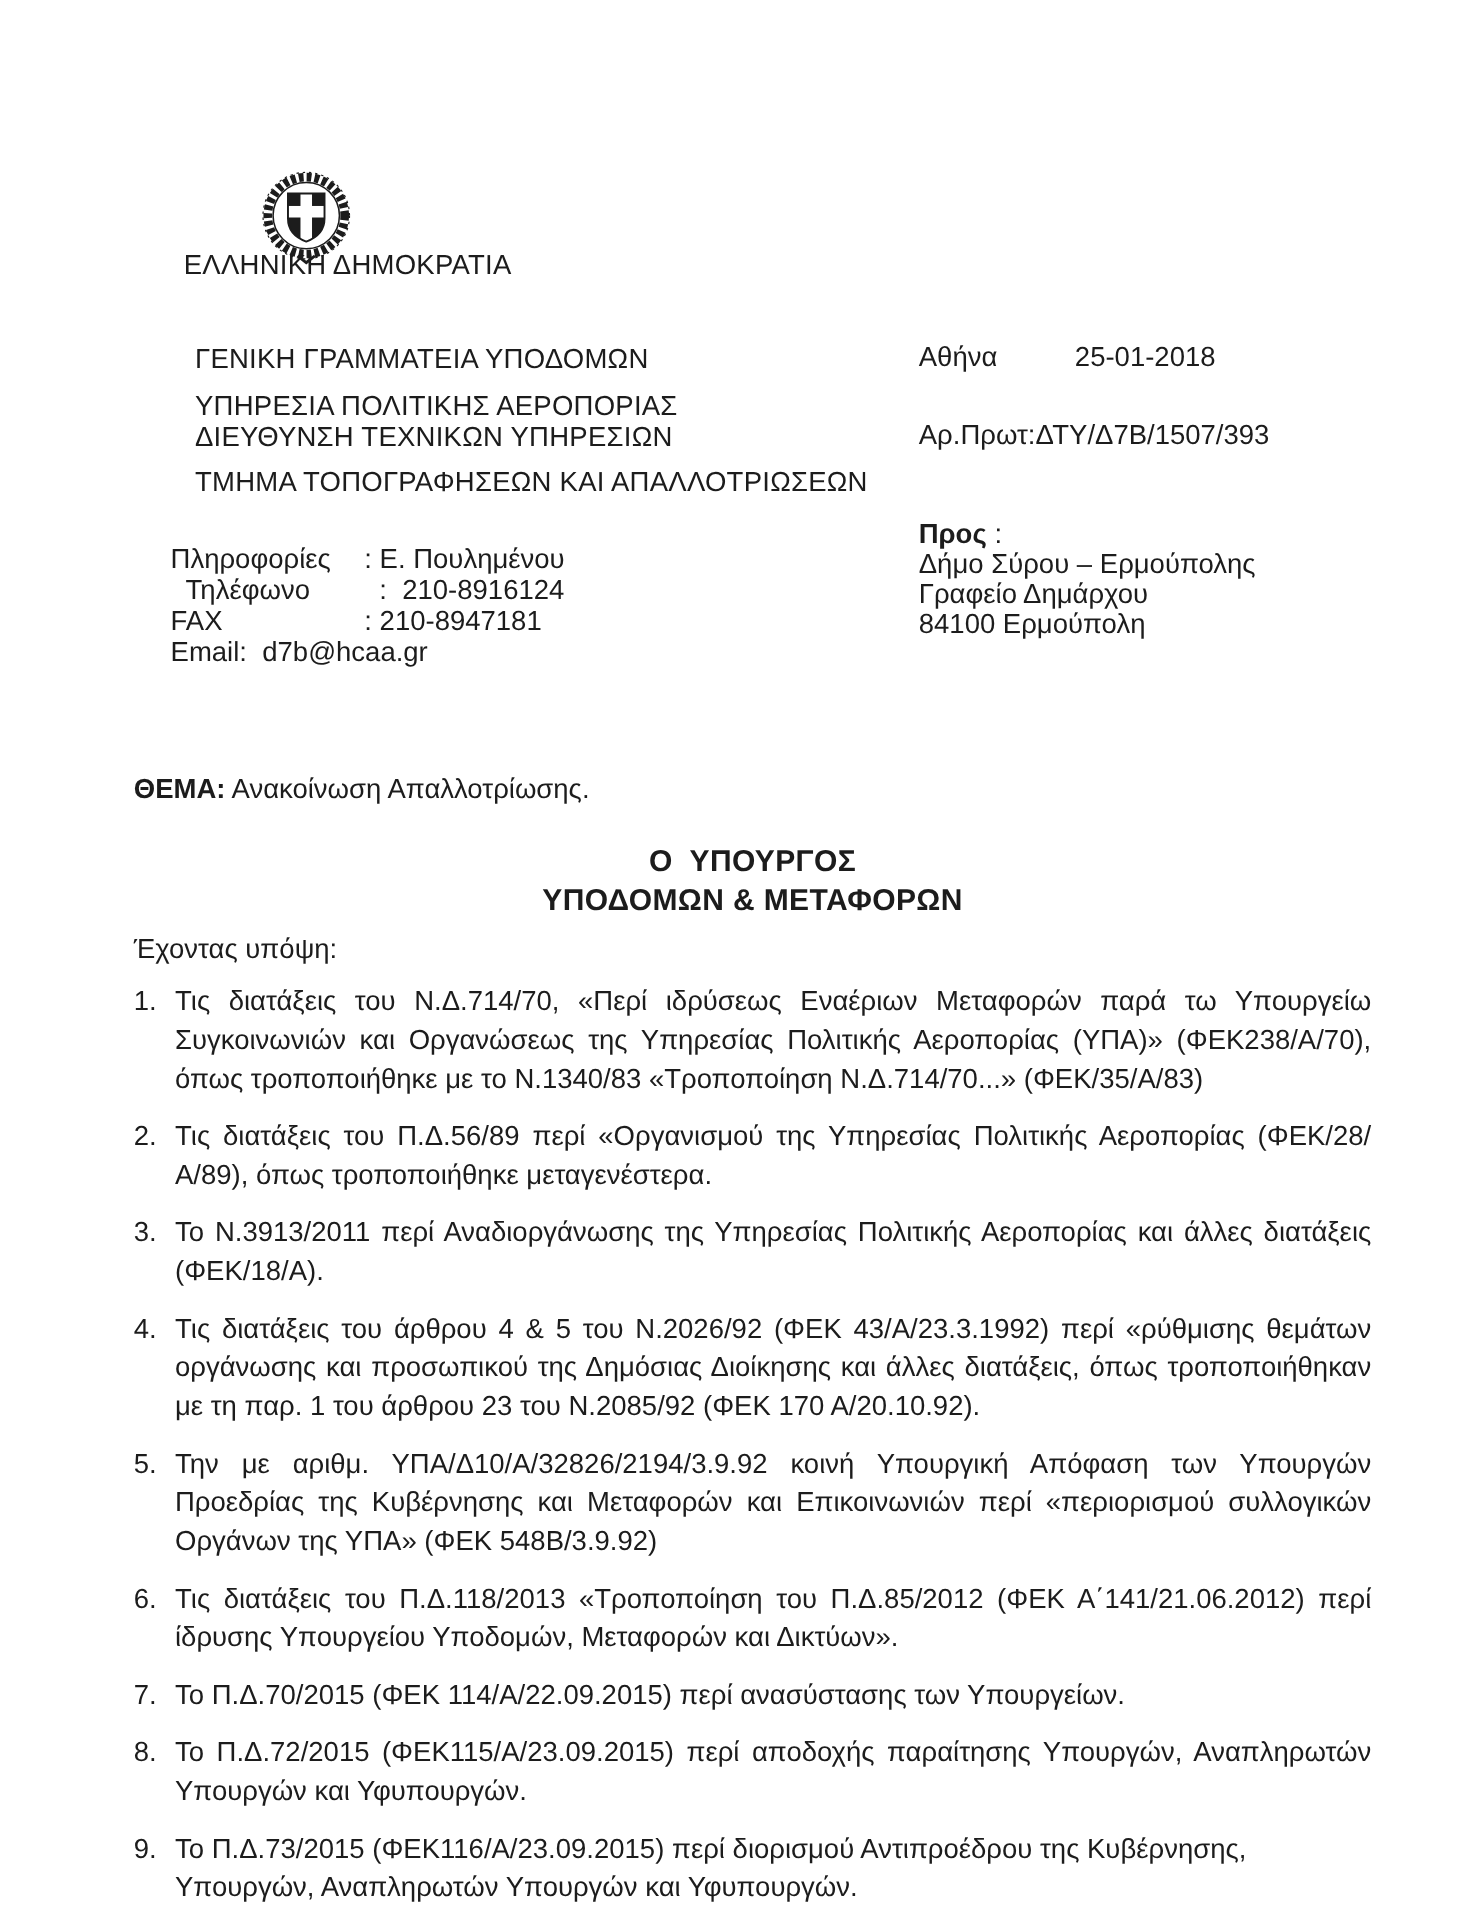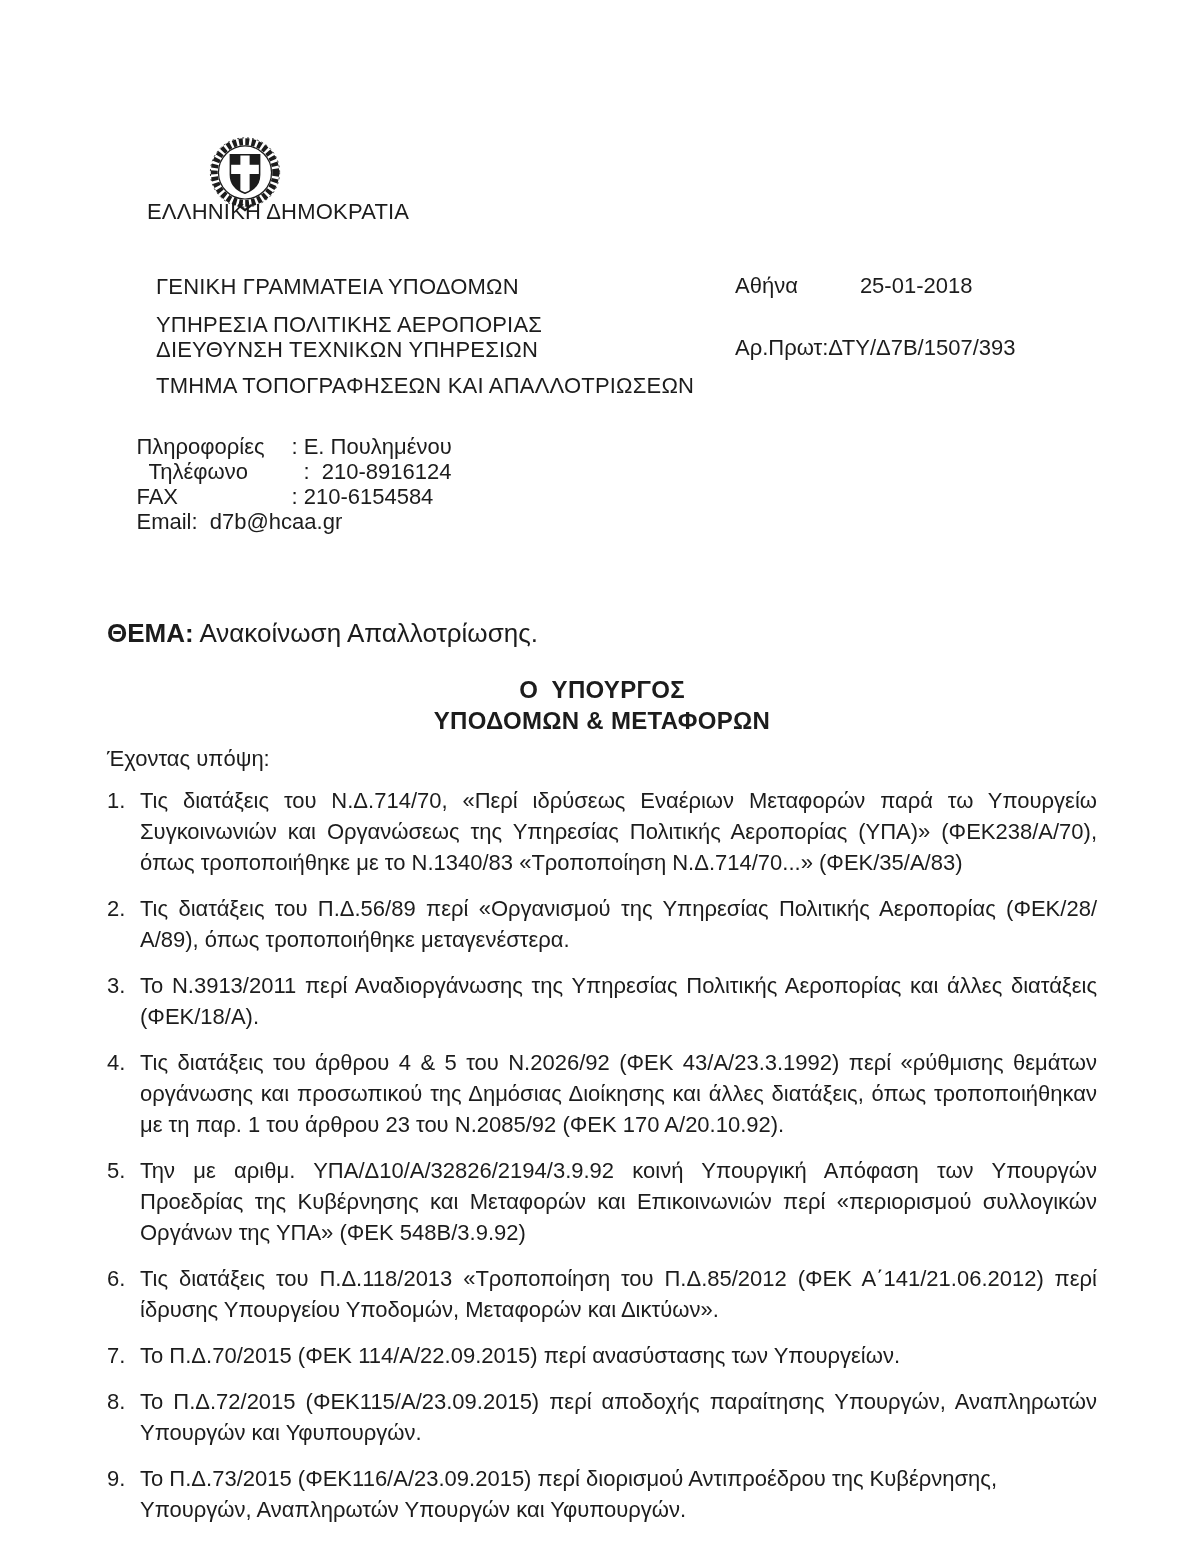--- a/index.html
+++ b/index.html
@@ -14,21 +14,21 @@
   .hdr{font-size:22px;letter-spacing:.2px;white-space:nowrap;margin-left:44px;}
   .bold{font-weight:bold;}
   .ws-pre{white-space:pre;}
   
   .contact-row{font-size:22px;white-space:pre;}
   .contact-label{display:inline-block;width:155px;}
   
   .meta-row{font-size:22px;white-space:nowrap;}
   .recipient-line{font-size:22px;line-height:24px;white-space:nowrap;}
   
-  .subject{font-size:26px;white-space:nowrap;}
+  .subject{font-size:22px;white-space:nowrap;}
   
   .doc-title{width:990px;text-align:center;font-weight:bold;font-size:24px;line-height:31px;letter-spacing:.3px;}
   .doc-title div{white-space:pre;}
   
   .legal-list{width:990px;font-size:22px;}
   .list-item{display:flex;margin-bottom:15px;}
   .list-num{flex:none;width:33px;line-height:31px;}
   .list-text{flex:1;text-align:justify;line-height:31px;}
   .list-item:last-child .list-text{text-align:left;}
   .emblem-svg{display:block;}
@@ -67,31 +67,37 @@
   <div class="abs hdr" style="left:112px;top:337px;">ΔΙΕΥΘΥΝΣΗ ΤΕΧΝΙΚΩΝ ΥΠΗΡΕΣΙΩΝ</div>
   <div class="abs hdr" style="left:112px;top:373px;">ΤΜΗΜΑ ΤΟΠΟΓΡΑΦΗΣΕΩΝ ΚΑΙ ΑΠΑΛΛΟΤΡΙΩΣΕΩΝ</div>
 
   <div class="abs contact-row" style="left:112px;top:408px;">
     <span class="contact-label">Πληροφορίες</span><span class="ws-pre">: Ε. Πουλημένου</span>
   </div>
   <div class="abs contact-row" style="left:124px;top:433px;">
     <span class="contact-label">Τηλέφωνο</span><span class="ws-pre">:  210-8916124</span>
   </div>
   <div class="abs contact-row" style="left:112px;top:458px;">
-    <span class="contact-label">FAX</span><span class="ws-pre">: 210-6154584</span>
+    <span class="contact-label">FAX</span><span class="ws-pre">: 210-8947181</span>
   </div>
   <div class="abs contact-row" style="left:112px;top:483px;">
     <span>Email:</span><span class="ws-pre">  d7b@hcaa.gr</span>
   </div>
 
   <div class="abs meta-row" style="left:735px;top:273px;">
     <span>Αθήνα</span><span style="display:inline-block;width:62px;"></span><span>25-01-2018</span>
   </div>
   <div class="abs meta-row" style="left:735px;top:311px;margin-top:24px;">Αρ.Πρωτ:ΔΤΥ/Δ7Β/1507/393</div>
 
+  <div class="abs" style="left:735px;top:415px;">
+    <div class="recipient-line"><span class="bold">Προς</span><span class="ws-pre"> :</span></div>
+    <div class="recipient-line">Δήμο Σύρου – Ερμούπολης</div>
+    <div class="recipient-line">Γραφείο Δημάρχου</div>
+    <div class="recipient-line">84100 Ερμούπολη</div>
+  </div>
 
   <div class="abs subject" style="left:107px;top:618px;">
     <span class="bold">ΘΕΜΑ:</span><span class="ws-pre"> Ανακοίνωση Απαλλοτρίωσης.</span>
   </div>
 
   <div class="abs doc-title" style="left:107px;top:674px;">
     <div>Ο  ΥΠΟΥΡΓΟΣ</div>
     <div>ΥΠΟΔΟΜΩΝ &amp; ΜΕΤΑΦΟΡΩΝ</div>
   </div>
 

